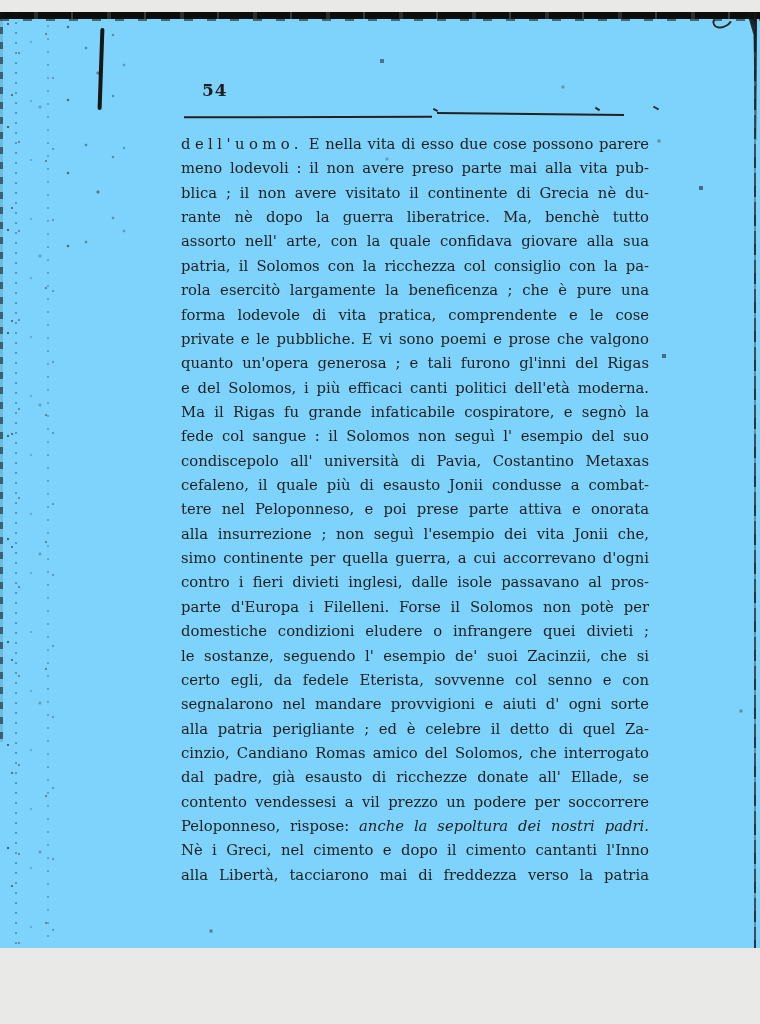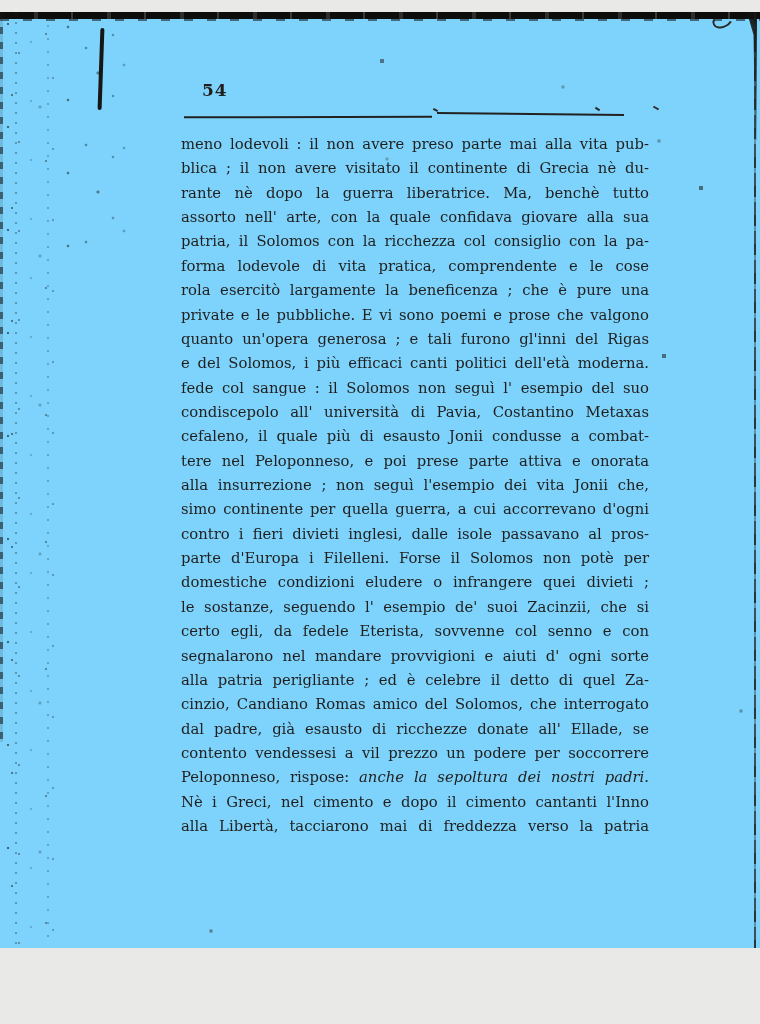--- a/index.html
+++ b/index.html
@@ -121,30 +121,32 @@
   <div class="speckles"></div>
 
   <div class="page-number">54</div>
   <div class="rule-seg1"></div>
   <div class="rule-seg2"></div>
   <div class="rule-mark1"></div>
   <div class="rule-mark2"></div>
   <div class="rule-mark3"></div>
 
   <div class="text-block">
+    <div class="line"><span class="sperr">dell'uomo.</span> <span>E nella vita di esso due cose possono parere</span></div>
     <div class="line">meno lodevoli : il non avere preso parte mai alla vita pub-</div>
     <div class="line">blica ; il non avere visitato il continente di Grecia nè du-</div>
     <div class="line">rante nè dopo la guerra liberatrice. Ma, benchè tutto</div>
     <div class="line">assorto nell' arte, con la quale confidava giovare alla sua</div>
     <div class="line">patria, il Solomos con la ricchezza col consiglio con la pa-</div>
+    <div class="line">rola esercitò largamente la beneficenza ; che è pure una</div>
     <div class="line">forma lodevole di vita pratica, comprendente e le cose</div>
-    <div class="line">rola esercitò largamente la beneficenza ; che è pure una</div>
     <div class="line">private e le pubbliche. E vi sono poemi e prose che valgono</div>
     <div class="line">quanto un'opera generosa ; e tali furono gl'inni del Rigas</div>
     <div class="line">e del Solomos, i più efficaci canti politici dell'età moderna.</div>
+    <div class="line">Ma il Rigas fu grande infaticabile cospiratore, e segnò la</div>
     <div class="line">fede col sangue : il Solomos non seguì l' esempio del suo</div>
     <div class="line">condiscepolo all' università di Pavia, Costantino Metaxas</div>
     <div class="line">cefaleno, il quale più di esausto Jonii condusse a combat-</div>
     <div class="line">tere nel Peloponneso, e poi prese parte attiva e onorata</div>
     <div class="line">alla insurrezione ; non seguì l'esempio dei vita Jonii che,</div>
     <div class="line">simo continente per quella guerra, a cui accorrevano d'ogni</div>
     <div class="line">contro i fieri divieti inglesi, dalle isole passavano al pros-</div>
     <div class="line">parte d'Europa i Filelleni. Forse il Solomos non potè per</div>
     <div class="line">domestiche condizioni eludere o infrangere quei divieti ;</div>
     <div class="line">le sostanze, seguendo l' esempio de' suoi Zacinzii, che si</div>

